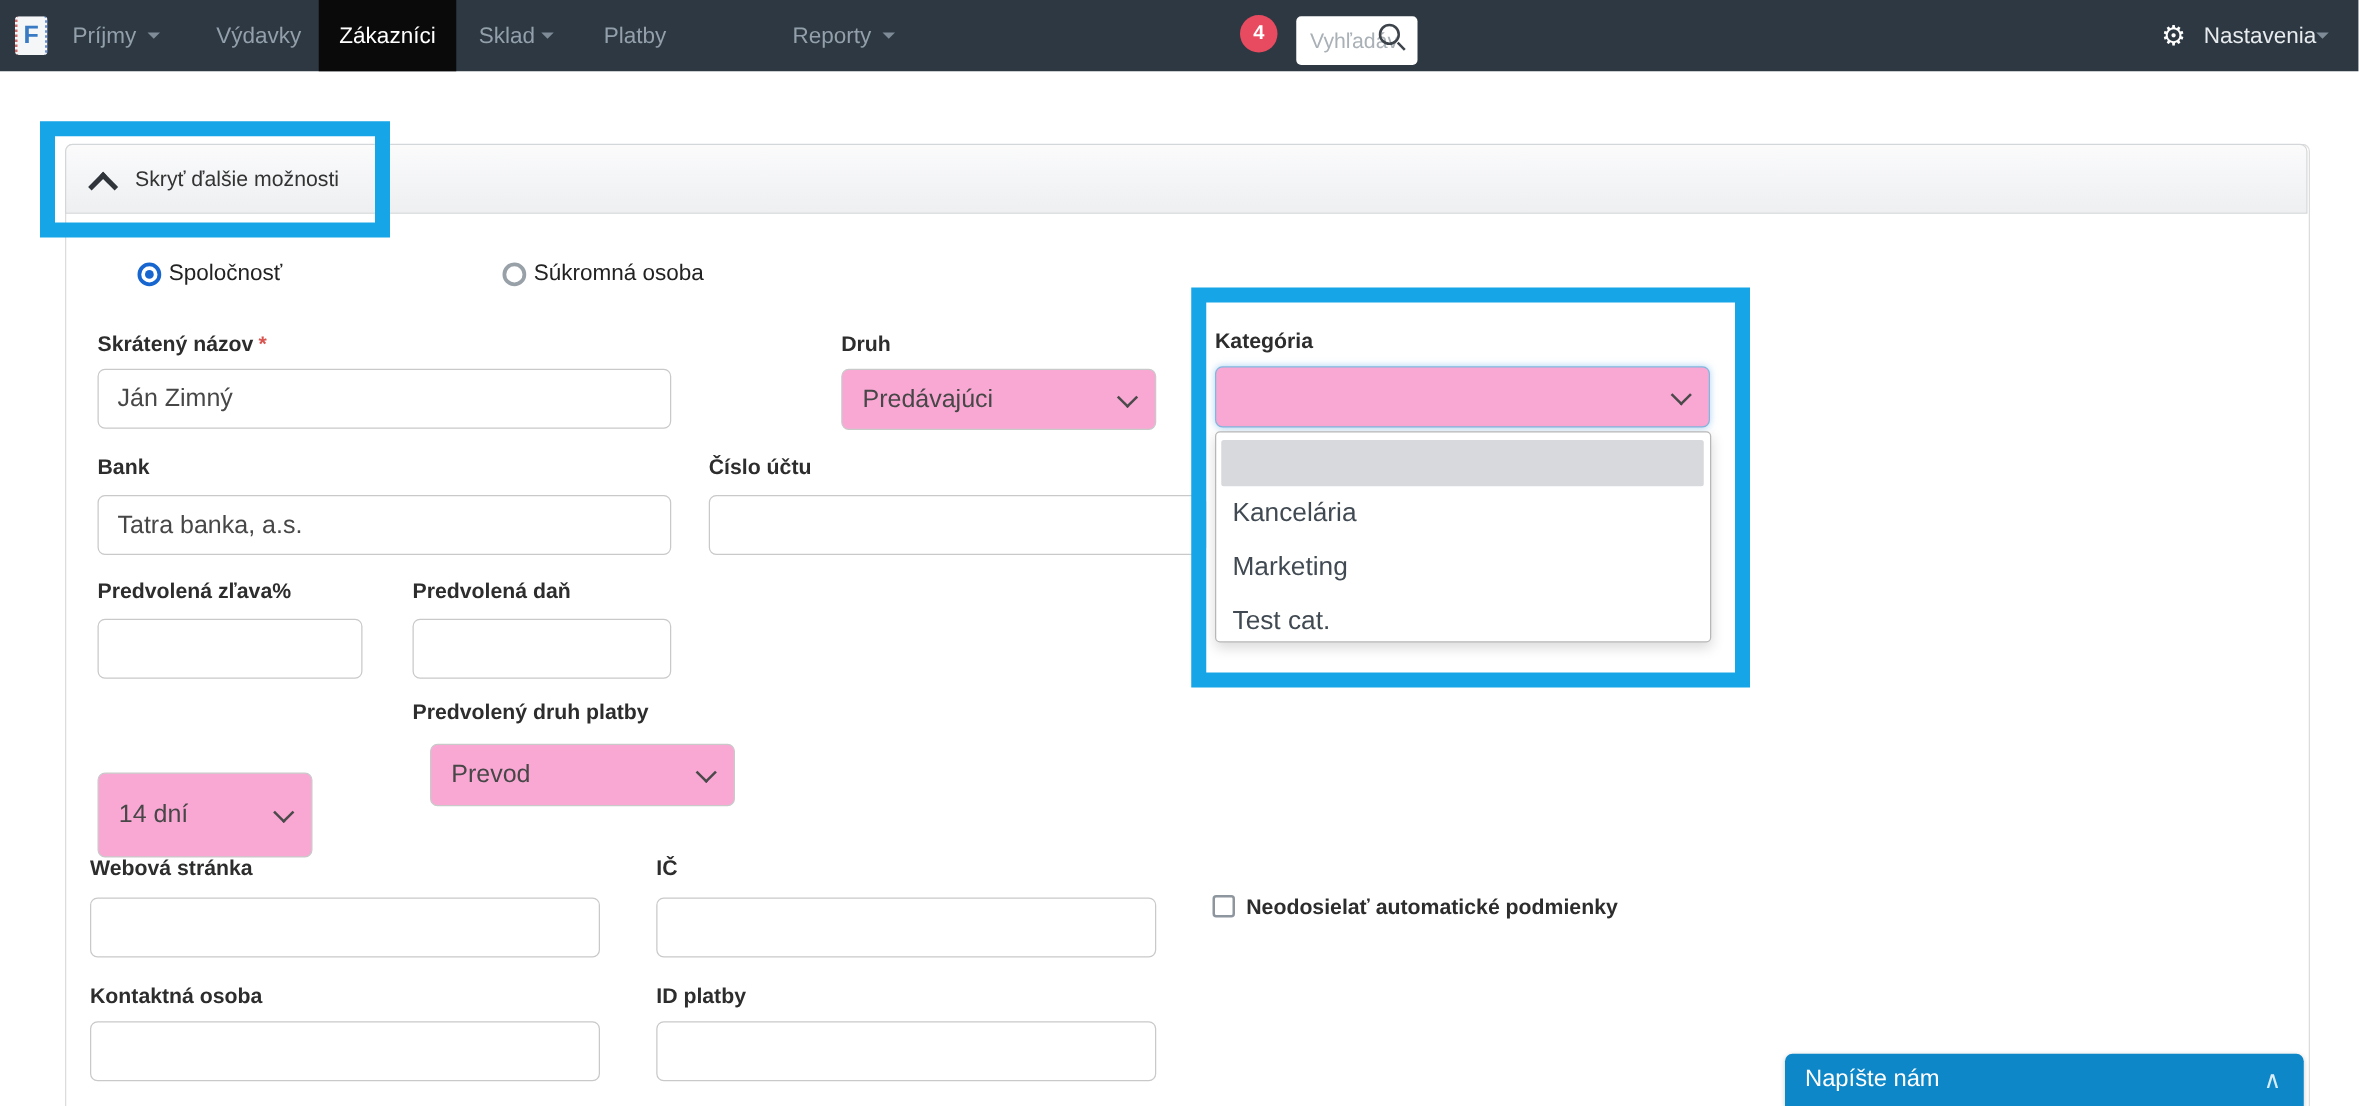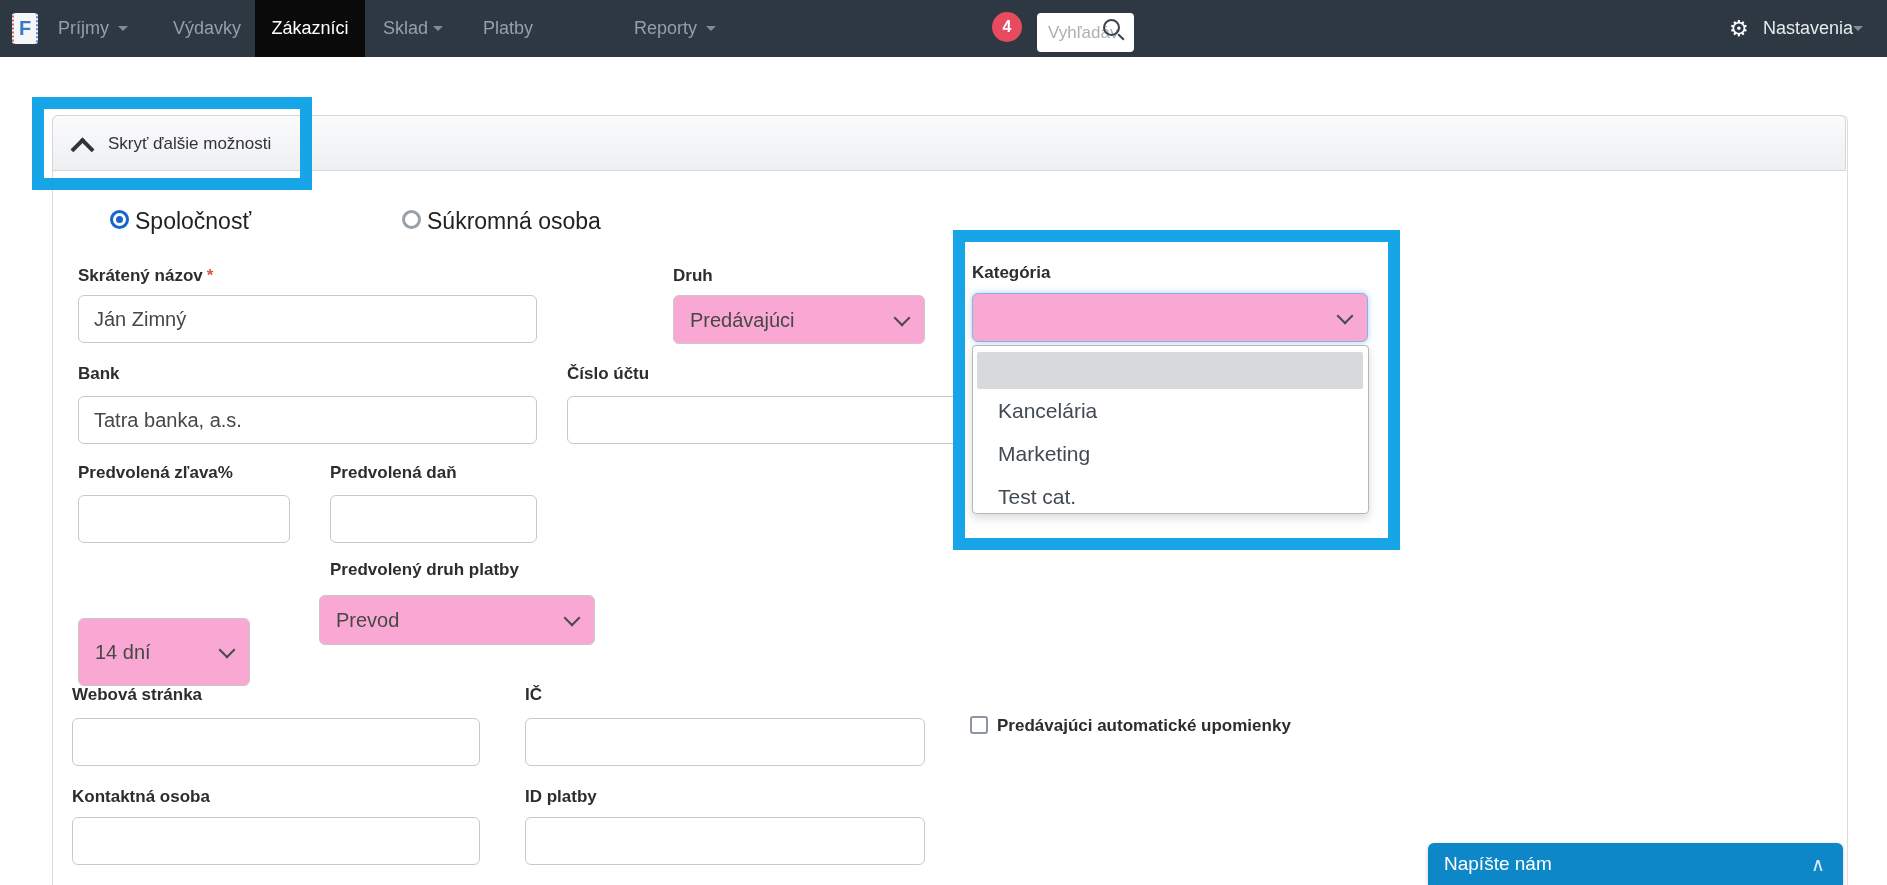--- a/index.html
+++ b/index.html
@@ -56,32 +56,32 @@
         font-size:20px;color:#474747;cursor:pointer;}
   .sel .val{position:absolute;left:16px;top:50%;transform:translateY(-50%);}
   .sel-chev{position:absolute;right:16px;top:50%;margin-top:-8px;width:10px;height:10px;
         border-right:2px solid #4a4a4a;border-bottom:2px solid #4a4a4a;transform:rotate(45deg);}
 
   .radio{width:19px;height:19px;border-radius:50%;box-sizing:border-box;cursor:pointer;}
   .radio.sel-on{border:3px solid #1766cf;}
   .radio.sel-on::after{content:'';position:absolute;left:3px;top:3px;width:7px;height:7px;
         border-radius:50%;background:#1766cf;}
   .radio.sel-off{border:3px solid #99a1a8;}
-  .rlabel{font-size:23px;color:#222;}
+  .rlabel{font-size:18px;color:#222;}
 
   .checkbox{width:18px;height:18px;box-sizing:border-box;border:2px solid #8d969e;
         border-radius:3px;background:#fff;cursor:pointer;}
 
   
   .kat-select{left:972px;top:293px;width:396px;height:49px;border:1px solid #82b6dd;
         box-shadow:0 0 6px rgba(102,175,233,.55);z-index:5;}
   .dropdown{left:972px;top:345px;width:395px;height:167px;background:#fff;z-index:6;
         border:1px solid #b7b7b7;border-radius:4px;box-shadow:0 4px 10px rgba(0,0,0,.15);}
   .opt0{position:absolute;left:4px;top:6px;width:386px;height:37px;background:#d8d9dd;border-radius:2px;cursor:pointer;}
-  .opt{position:absolute;left:0;width:100%;height:43px;line-height:43px;padding-left:25px;
+  .opt{position:absolute;left:0;width:100%;height:43px;line-height:43px;padding-left:13px;
         box-sizing:border-box;font-size:21px;color:#414a52;cursor:pointer;}
 
   
   .chat{left:1428px;top:843px;width:415px;height:42px;background:#0d87c7;z-index:20;
         border-radius:6px 6px 0 0;cursor:pointer;box-shadow:0 1px 4px rgba(0,0,0,.2);}
   .chat-label{position:absolute;left:16px;top:50%;transform:translateY(-50%);
         color:#fff;font-size:19px;}
   .chat-caret{position:absolute;right:18px;top:50%;transform:translateY(-50%);
         color:#d9edf9;font-size:19px;}
 </style>
@@ -179,37 +179,37 @@
   <div class="abs inwrap" style="left:330px;top:495px;width:207px">
     <input class="tinput" style="">
   </div>
 
   <div class="abs sel" style="left:78px;top:618px;width:172px;height:68px">
     <span class="val">14 dní</span>
     <span class="sel-chev"></span>
   </div>
 
   <div class="abs flabel" style="left:330px;top:560px">Predvolený druh platby</div>
-  <div class="abs sel" style="left:319px;top:595px;width:276px;height:50px">
+  <div class="abs sel" style="left:344px;top:595px;width:244px;height:50px">
     <span class="val">Prevod</span>
     <span class="sel-chev"></span>
   </div>
 
   <div class="abs flabel" style="left:72px;top:685px">Webová stránka</div>
   <div class="abs inwrap" style="left:72px;top:718px;width:408px">
     <input class="tinput" style="">
   </div>
 
   <div class="abs flabel" style="left:525px;top:685px">IČ</div>
   <div class="abs inwrap" style="left:525px;top:718px;width:400px">
     <input class="tinput" style="">
   </div>
 
   <div class="abs checkbox" style="left:970px;top:716px"></div>
-  <div class="abs flabel" style="left:997px;top:716px">Predávajúci automatické upomienky</div>
+  <div class="abs flabel" style="left:997px;top:716px">Neodosielať automatické podmienky</div>
 
   <div class="abs flabel" style="left:72px;top:787px">Kontaktná osoba</div>
   <div class="abs inwrap" style="left:72px;top:817px;width:408px">
     <input class="tinput" style="">
   </div>
 
   <div class="abs flabel" style="left:525px;top:787px">ID platby</div>
   <div class="abs inwrap" style="left:525px;top:817px;width:400px">
     <input class="tinput" style="">
   </div>

